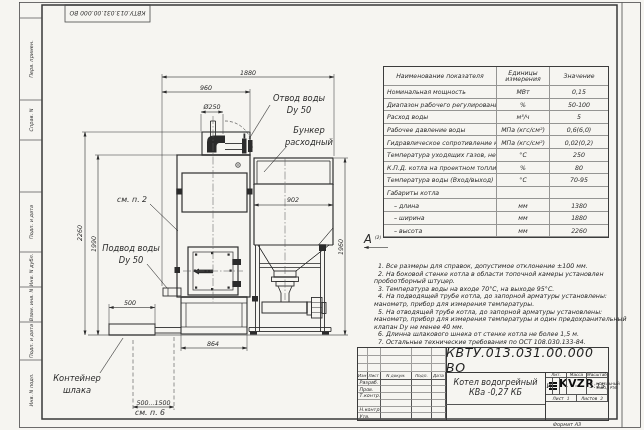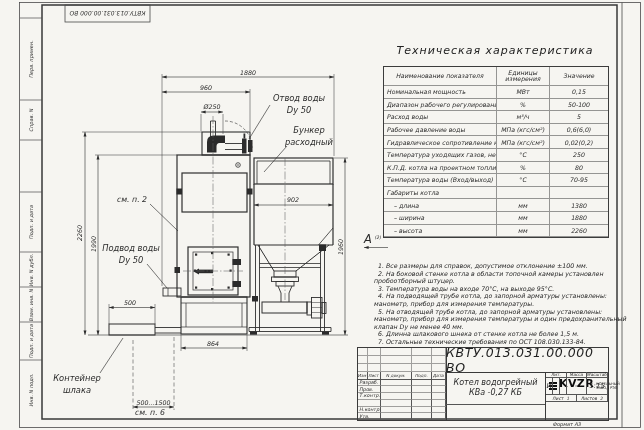--- a/index.html
+++ b/index.html
@@ -259,21 +259,20 @@
       <text x="131" y="263">Dy 50</text>
       <text x="77" y="381">Контейнер</text>
       <text x="77" y="393">шлака</text>
       <text x="132" y="202" font-size="7.8">см. п. 2</text>
       <text x="150" y="415" font-size="7.8">см. п. 6</text>
       <text x="368" y="243" font-size="11.5">А</text>
       <text x="378" y="239" font-size="4.6">(2)</text>
     </g>
   </svg>
 
-  <div id="spec-title" class="abs">Техническая характеристика</div>
   <div id="spec-grid" class="abs">
     <div class="th">Наименование показателя</div>
     <div class="th">Единицы измерения</div>
     <div class="th">Значение</div>
   <div class="cname">Номинальная мощность</div>
       <div class="cmid">МВт</div>
       <div class="cmid">0,15</div>
       <div class="cname">Диапазон рабочего регулирования</div>
       <div class="cmid">%</div>
       <div class="cmid">50-100</div>

